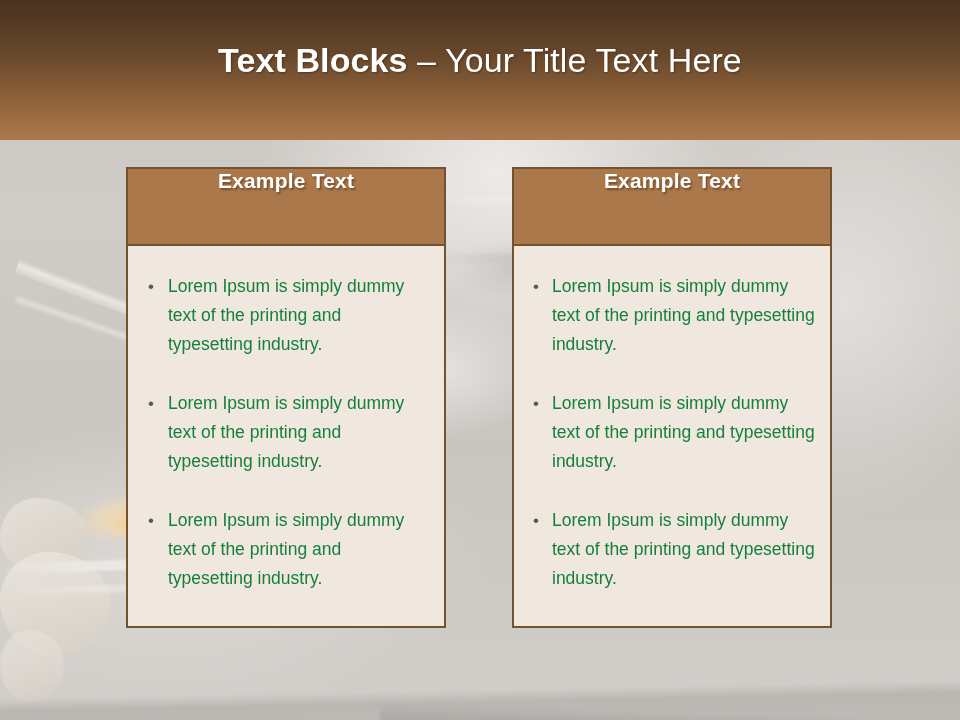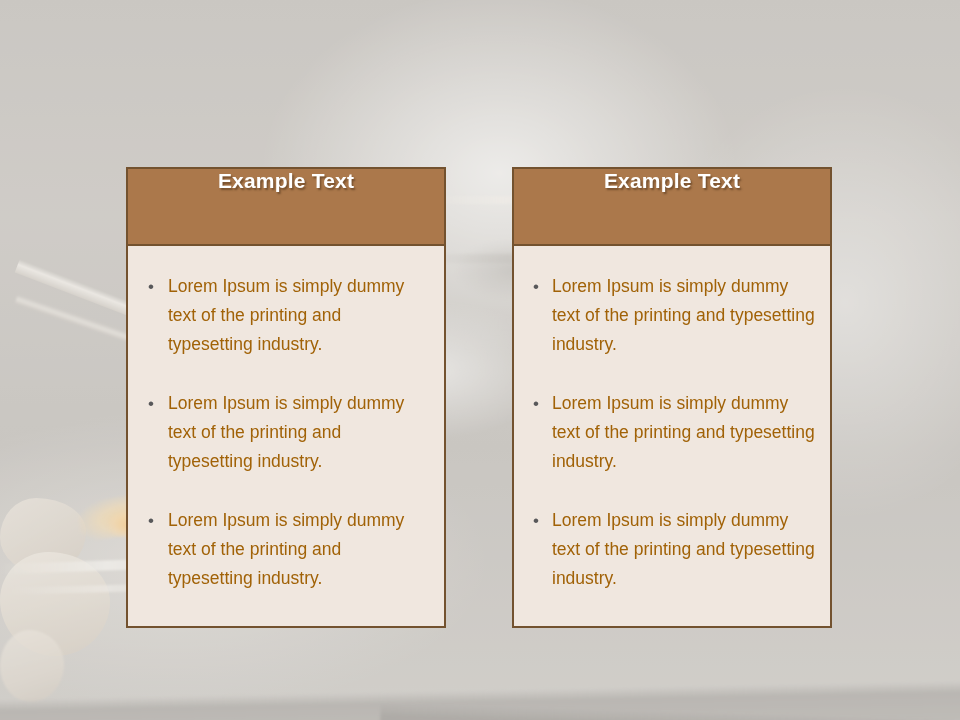--- a/index.html
+++ b/index.html
@@ -225,21 +225,21 @@
     flex: 0 0 auto;
     width: 34px;
     text-align: center;
     color: #58585a;
     font-size: 17px;
     line-height: 29px;
     padding-top: 0px;
   }
   .bullet-text {
     flex: 1 1 auto;
-    color: #a16207;
+    color: #15803d;
     font-size: 17.5px;
     line-height: 29px;
   }
 
   
   .card-right .bullet-dot { width: 32px; }
 </style>
 </head>
 <body>
 
@@ -258,20 +258,23 @@
     <div class="bg-layer bg-log-c"></div>
     <div class="bg-layer bg-flame"></div>
     <div class="bg-layer bg-ember"></div>
     <div class="bg-layer bg-streak-2"></div>
     <div class="bg-layer bg-streak-3"></div>
     <div class="bg-layer bg-logband"></div>
     <div class="bg-layer bg-logband2"></div>
     <div class="bg-layer bg-wash"></div>
   </div>
 
+  <div class="title-bar">
+    <div class="title-text"><span class="title-strong">Text Blocks</span><span class="title-rest"> – Your Title Text Here</span></div>
+  </div>
 
   <div class="card card-left">
     <div class="card-header">
       <span class="card-header-text">Example Text</span>
     </div>
     <div class="card-body">
       <ul class="bullet-list">
         <li class="bullet-item">
           <span class="bullet-dot">•</span>
           <span class="bullet-text">Lorem Ipsum is simply dummy text of the printing and typesetting industry.</span>

